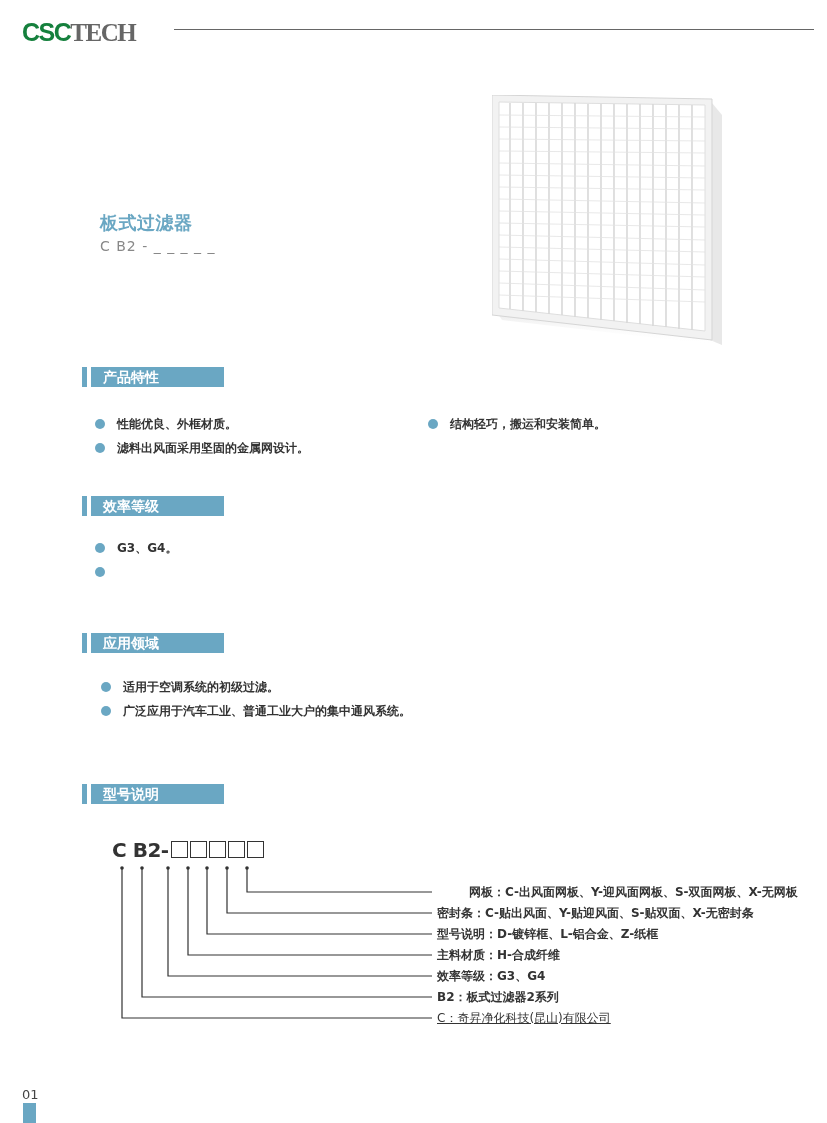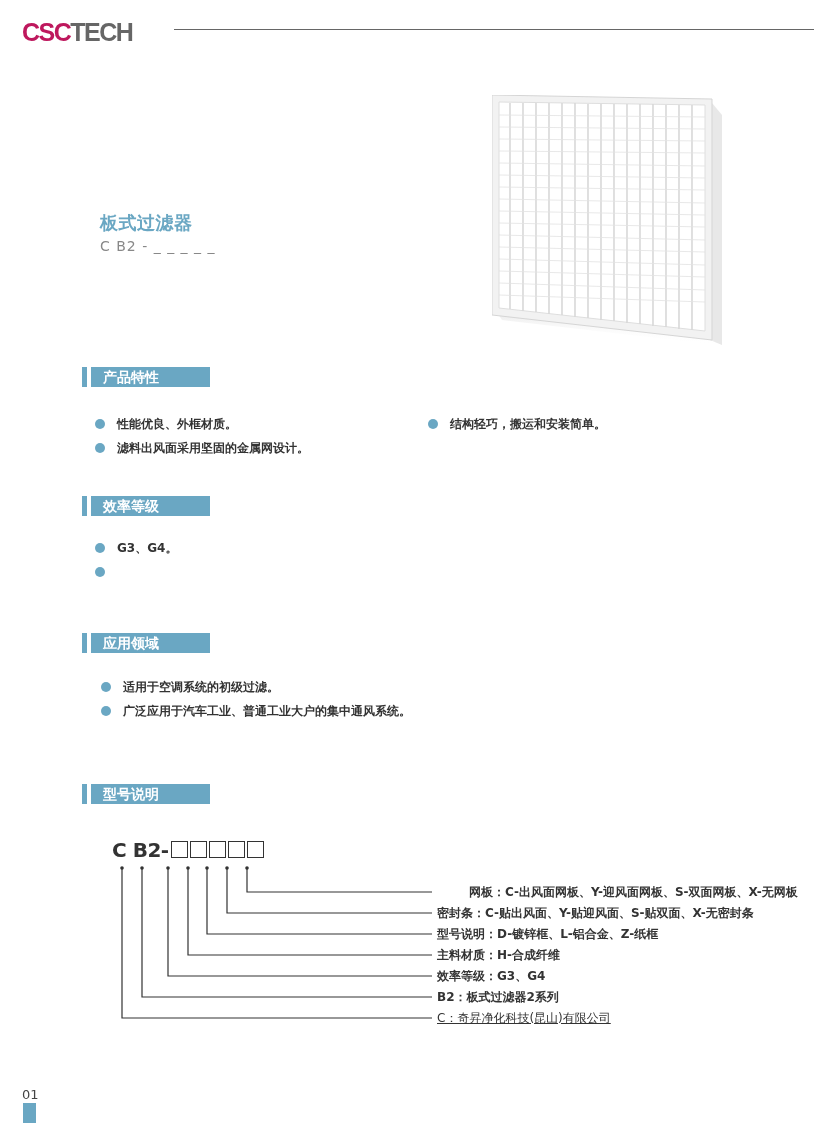--- a/index.html
+++ b/index.html
@@ -1,28 +1,28 @@
 <!DOCTYPE html>
 <html><head>
 <meta charset="utf-8">
 <style>
   html, body { margin:0; padding:0; }
   body { width:827px; height:1123px; position:relative; background:#ffffff; overflow:hidden;
          font-family:"DejaVu Sans", "Liberation Sans", sans-serif; color:#333; }
   .abs { position:absolute; }
   .logo { left:22px; top:18px; font-family:"Liberation Sans", sans-serif; font-weight:bold; font-size:25px; letter-spacing:-1.5px; line-height:28px; }
-  .logo .c1 { color:#be185d; }
-  .logo .c2 { color:#666666; }
+  .logo .c1 { color:#15803d; }
+  .logo .c2 { color:#666666;font-family:Liberation Serif, serif; }
   .header-rule { left:174px; top:29px; width:640px; height:1px; background:#666; }
   .title { left:100px; top:211px; font-size:18px; font-weight:bold; color:#6aa7c3; letter-spacing:0.5px; }
   .model-code { left:100px; top:238px; font-size:14px; color:#888; letter-spacing:1px; }
   .photo { left:492px; top:95px; width:230px; height:250px; }
   .sec-head { left:82px; height:20px; }
   .sec-head .tick { position:absolute; left:0; top:0; width:5px; height:20px; background:#6aa7c3; }
-  .sec-head .bar { position:absolute; left:9px; top:0; width:119px; height:20px; background:#6aa7c3; color:#fff;
+  .sec-head .bar { position:absolute; left:9px; top:0; width:133px; height:20px; background:#6aa7c3; color:#fff;
                    font-size:14px; font-weight:bold; line-height:20px; padding-left:12px; box-sizing:border-box; }
   .bullet { font-size:12px; font-weight:bold; color:#333; line-height:16px; white-space:nowrap; }
   .bullet .dot { display:inline-block; width:10px; height:10px; border-radius:50%; background:#6aa7c3; vertical-align:-1px; margin-right:12px; }
   .diag-code { left:112px; top:838px; font-size:20px; font-weight:bold; color:#333; letter-spacing:-0.5px; }
   .diag-code .box { display:inline-block; width:15px; height:15px; border:1.8px solid #333; margin-left:2px; vertical-align:-1px; }
   .legend-item { left:437px; font-size:12px; font-weight:bold; color:#333; line-height:14px; white-space:nowrap; }
   .legend-item.light { font-weight:normal;text-decoration:underline; }
   .page-num { left:22px; top:1087px; font-size:13px; color:#444; }
   .page-tab { left:23px; top:1103px; width:13px; height:20px; background:#6aa7c3; }
 </style>

